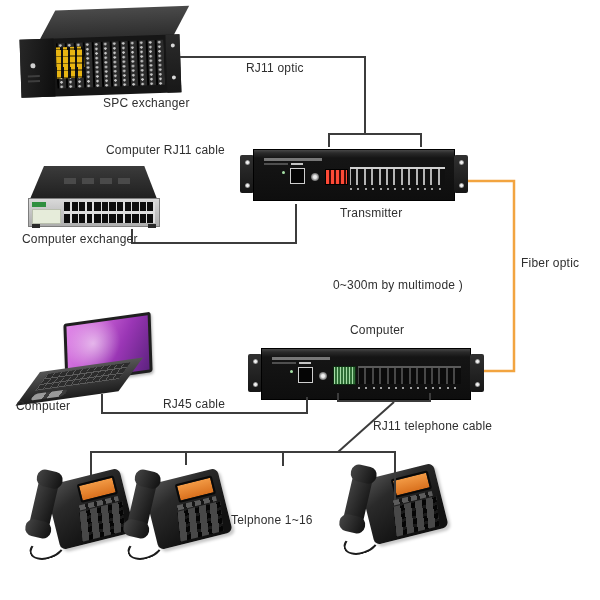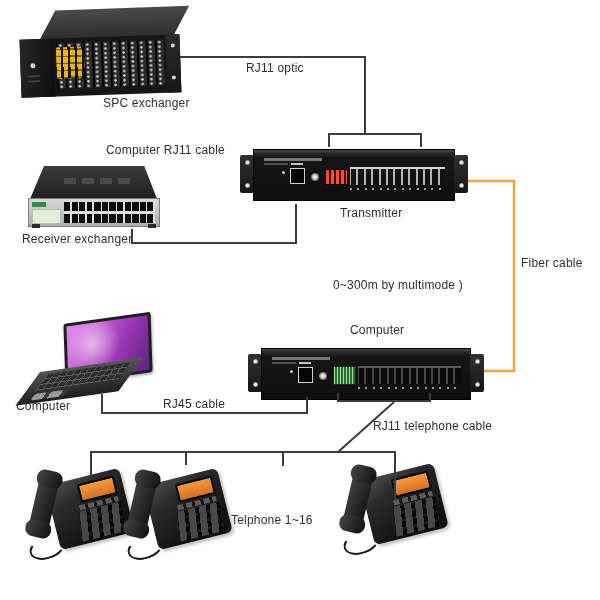--- a/index.html
+++ b/index.html
@@ -230,23 +230,23 @@
       <polyline points="91,475 91,452 395,452 395,500"></polyline>
       <line x1="186" y1="452" x2="186" y2="465"></line>
       <line x1="283" y1="452" x2="283" y2="466"></line>
     </g>
     <polyline points="468,181 514,181 514,371 484,371" fill="none" stroke="#f2a440" stroke-width="2.5"></polyline>
   </svg>
 
   <div class="label" style="left:246px;top:61px">RJ11 optic</div>
   <div class="label" style="left:103px;top:96px">SPC exchanger</div>
   <div class="label" style="left:106px;top:143px">Computer RJ11 cable</div>
-  <div class="label" style="left:22px;top:232px">Receiver exchanger</div>
+  <div class="label" style="left:22px;top:232px">Computer exchanger</div>
   <div class="label" style="left:340px;top:206px">Transmitter</div>
   <div class="label" style="left:333px;top:278px">0~300m by multimode )</div>
-  <div class="label" style="left:521px;top:256px">Fiber cable</div>
+  <div class="label" style="left:521px;top:256px">Fiber optic</div>
   <div class="label" style="left:350px;top:323px">Computer</div>
   <div class="label" style="left:16px;top:399px">Computer</div>
   <div class="label" style="left:163px;top:397px">RJ45 cable</div>
   <div class="label" style="left:373px;top:419px">RJ11 telephone cable</div>
   <div class="label" style="left:231px;top:513px">Telphone 1~16</div>
 
 </div>
 
 </body></html>

